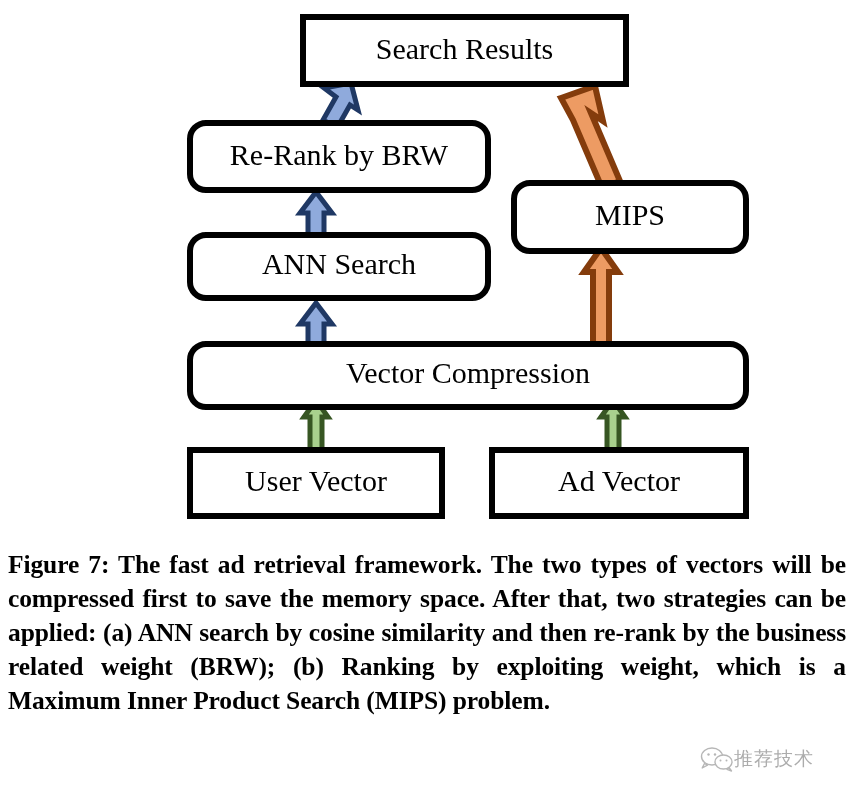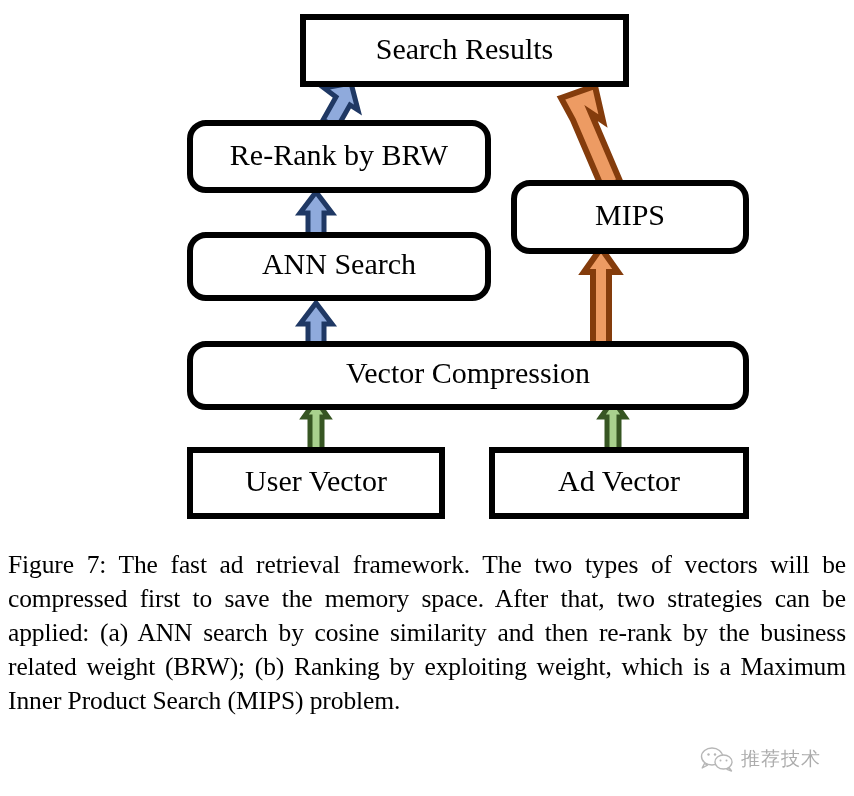--- a/index.html
+++ b/index.html
@@ -39,37 +39,36 @@
     fill: #000000;
     text-anchor: middle;
     dominant-baseline: middle;
   }
   #caption {
     position: absolute;
     left: 8px;
     top: 548px;
     width: 838px;
     font-family: "Liberation Serif", "DejaVu Serif", serif;
-    font-weight: normal;
+    font-weight: bold;
     font-size: 25.5px;
     line-height: 34px;
     text-align: justify;
     text-justify: inter-word;
     color: #000000;
     letter-spacing: -0.1px;
   }
   #watermark {
     position: absolute;
     left: 700px;
     top: 742px;
     width: 148px;
     height: 34px;
     display: flex;
     align-items: center;
-    gap: 7px;
     opacity: 0.62;
     pointer-events: none;
   }
   #watermark .wm-logo {
     width: 34px;
     height: 26px;
     flex: 0 0 auto;
   }
   #watermark .wm-text {
     font-family: "DejaVu Sans", "Liberation Sans", sans-serif;

